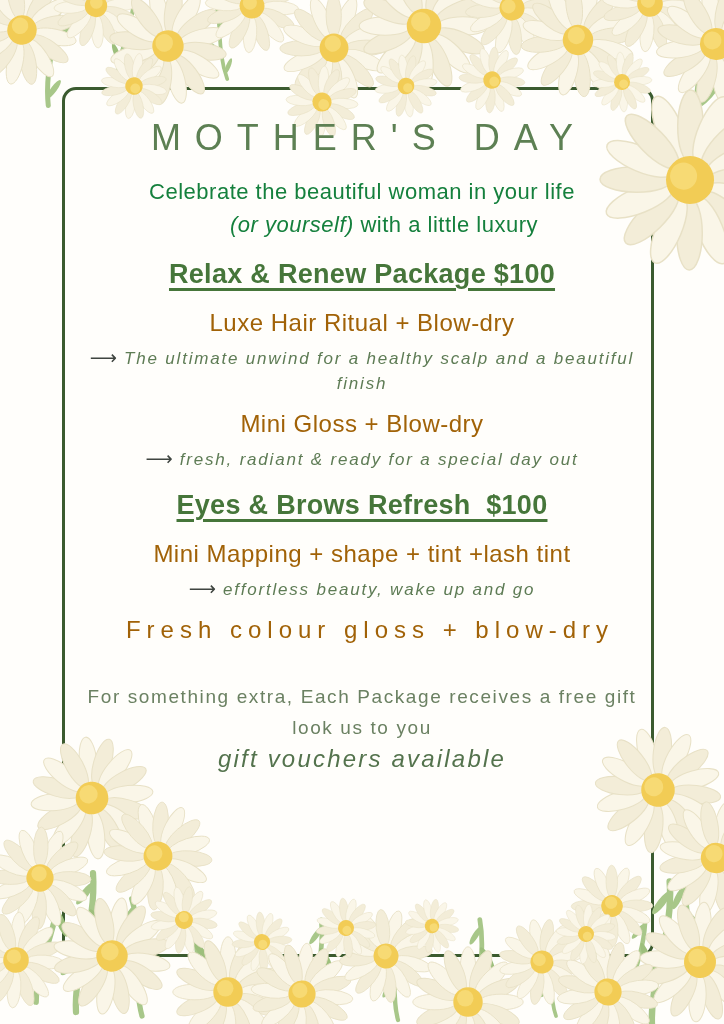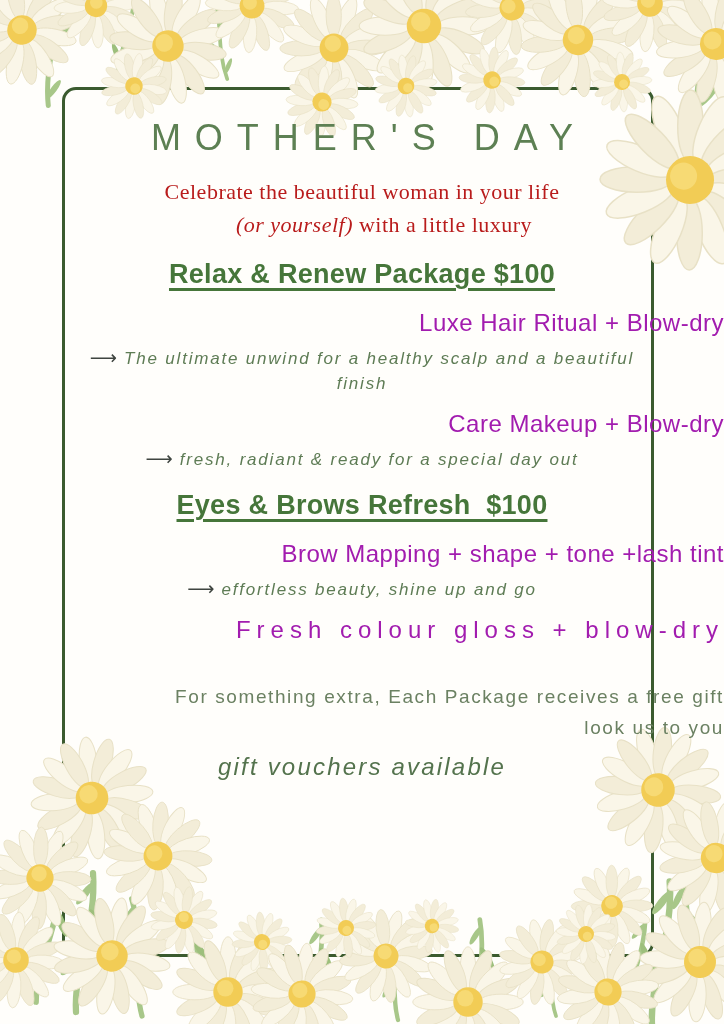--- a/index.html
+++ b/index.html
@@ -11,44 +11,44 @@
   .frame{
     position:absolute;left:62px;top:87px;width:592px;height:870px;
     border:3px solid #3b5b2f;border-radius:14px;box-sizing:border-box;z-index:1;
   }
   .decor{position:absolute;left:0;top:0;width:724px;height:1024px;z-index:2;}
   .content{position:absolute;left:0;top:0;right:0;bottom:0;text-align:center;z-index:3;}
   .title{
     margin:116px 0 0;font-size:36px;font-weight:400;line-height:44px;
     letter-spacing:14px;text-indent:14px;color:#5d8053;
   }
-  .subtitle{margin:15px 0 0;font-size:22px;line-height:33px;color:#b91c1c;letter-spacing:.5px;font-family:Liberation Serif, serif;}
+  .subtitle{margin:15px 0 0;font-size:22px;line-height:33px;color:#15803d;letter-spacing:.5px;}
   .subtitle em{font-style:italic;margin-left:44px;}
   section.package{margin:0;}
   .pkg1{margin-top:21px;}
   .pkg2{margin-top:27px;}
   .pkg3{margin-top:33px;}
   .pkg4{margin-top:36px;}
   .pkg-heading{
     margin:16px;font-size:27px;font-weight:700;line-height:34px;color:#46763a;
     text-decoration:underline;text-decoration-thickness:3px;text-underline-offset:5px;
     white-space:pre-wrap;letter-spacing:.3px;
   }
-  .pkg-item{margin:12px 0 0;font-size:24px;line-height:31px;color:#a21caf;letter-spacing:.5px;text-align:right;}
+  .pkg-item{margin:12px 0 0;font-size:24px;line-height:31px;color:#a16207;letter-spacing:.5px;}
   .pkg4 .pkg-item{letter-spacing:6px;font-size:24px;margin-left:16px;}
   .pkg-desc{
     margin:7px auto 0;max-width:580px;font-size:17px;line-height:25px;
     font-style:italic;color:#5e7c55;letter-spacing:1.8px;
   }
   .arrow{
     font-style:normal;font-family:"DejaVu Sans",sans-serif;color:#3f4540;
     letter-spacing:0;margin-right:7px;font-size:19px;
   }
-  .gift-note{margin:36px 0 0;font-size:19px;line-height:31px;color:#6b8162;letter-spacing:1.6px;text-align:right;}
-  .vouchers{margin:10px 0 0;font-size:24px;font-style:italic;color:#54734d;letter-spacing:2.2px;}
+  .gift-note{margin:36px 0 0;font-size:19px;line-height:31px;color:#6b8162;letter-spacing:1.6px;}
+  .vouchers{margin:2px 0 0;font-size:24px;font-style:italic;color:#54734d;letter-spacing:2.2px;}
 </style>
 </head>
 <body>
 
 <div class="poster">
 
   <div class="frame"></div>
 
   <svg id="decor" class="decor" viewBox="0 0 724 1024" xmlns="http://www.w3.org/2000/svg" aria-hidden="true">
       <defs>
@@ -140,28 +140,28 @@
 
     <p class="subtitle"><span>Celebrate the beautiful woman in your life</span><br><em>(or yourself)</em><span> with a little luxury</span></p>
 
     <section class="package pkg1">
       <h2 class="pkg-heading">Relax &amp; Renew Package $100</h2>
       <p class="pkg-item">Luxe Hair Ritual + Blow-dry</p>
       <p class="pkg-desc"><span class="arrow">⟶</span><span>The ultimate unwind for a healthy scalp and a beautiful finish</span></p>
     </section>
 
     <section class="package pkg2">
-      <p class="pkg-item">Care Makeup + Blow-dry</p>
+      <p class="pkg-item">Mini Gloss + Blow-dry</p>
       <p class="pkg-desc"><span class="arrow">⟶</span><span>fresh, radiant &amp; ready for a special day out</span></p>
     </section>
 
     <section class="package pkg3">
       <h2 class="pkg-heading">Eyes &amp; Brows Refresh  $100</h2>
-      <p class="pkg-item">Brow Mapping + shape + tone +lash tint</p>
-      <p class="pkg-desc"><span class="arrow">⟶</span><span>effortless beauty, shine up and go</span></p>
+      <p class="pkg-item">Mini Mapping + shape + tint +lash tint</p>
+      <p class="pkg-desc"><span class="arrow">⟶</span><span>effortless beauty, wake up and go</span></p>
     </section>
 
     <section class="package pkg4">
       <p class="pkg-item">Fresh colour gloss + blow-dry</p>
     </section>
 
     <p class="gift-note"><span>For something extra, Each Package receives a free gift</span><br><span>look us to you</span></p>
 
     <p class="vouchers">gift vouchers available</p>
 

